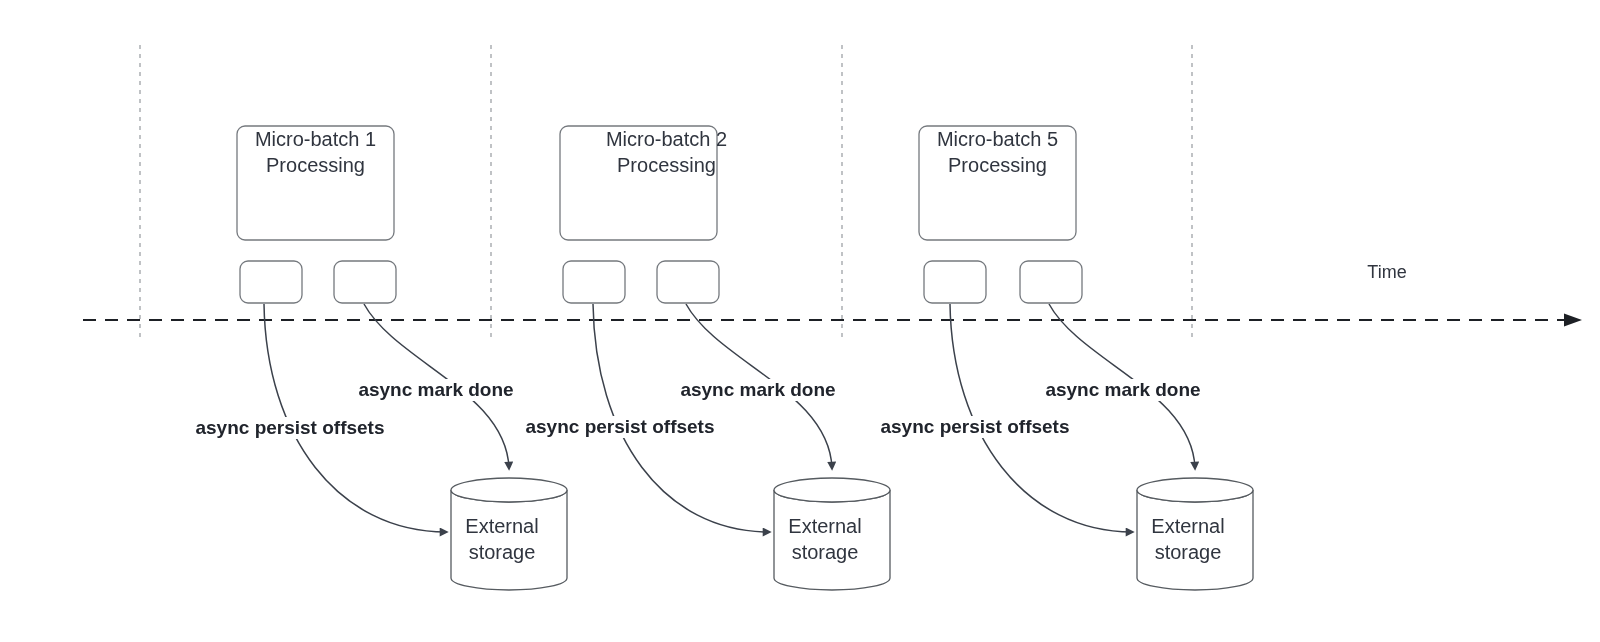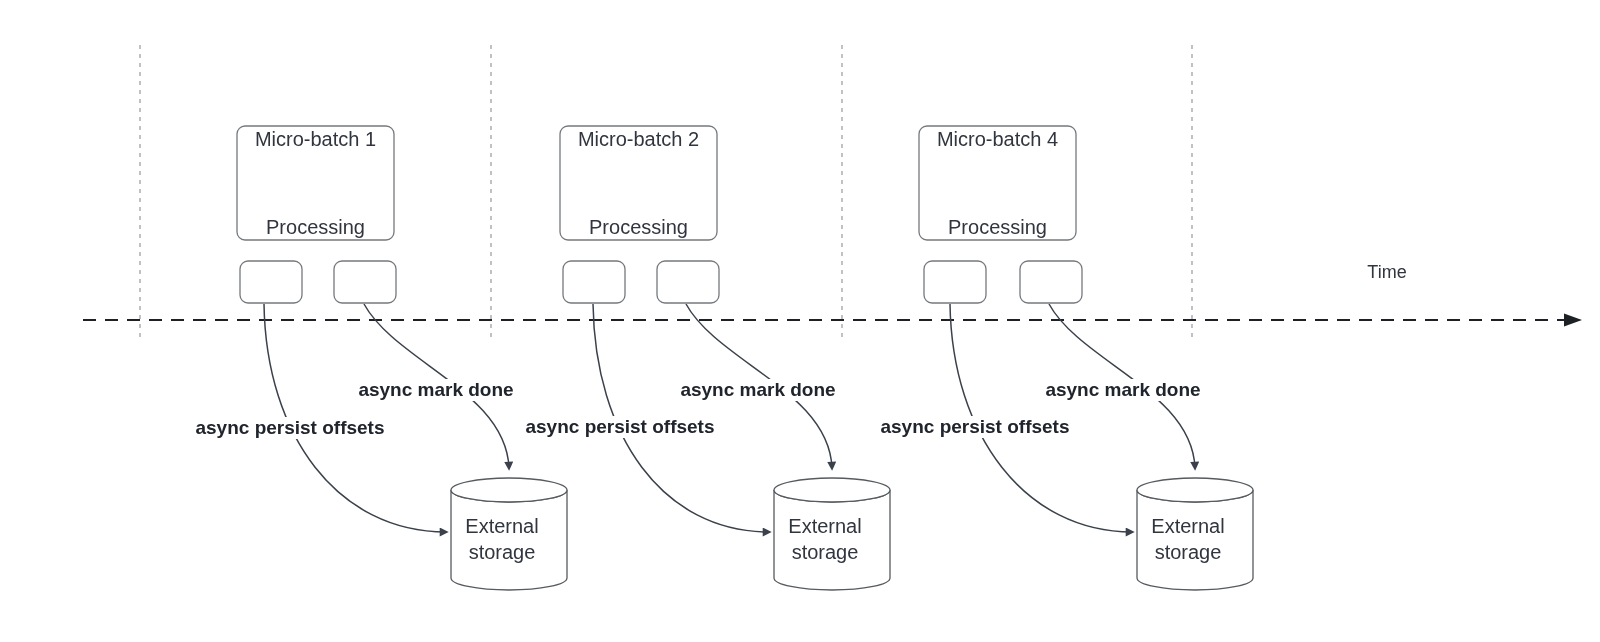--- a/index.html
+++ b/index.html
@@ -18,21 +18,21 @@
   .timeline  { stroke: var(--timeline, #1d2025); stroke-width: 2;   stroke-dasharray: 13 9; fill: none; }
   .timeline-head { fill: var(--timeline, #1d2025); }
   .shape { stroke: var(--shape-border, #75797e); stroke-width: 1.3; fill: #ffffff; }
   .cyl   { stroke: var(--cylinder-border, #565b60); stroke-width: 1.3; fill: #ffffff; }
   .flow  { stroke: var(--arrow, #3b414b); stroke-width: 1.5; fill: none; marker-end: url(#ah); }
   .ah-path { fill: var(--arrow, #3b414b); }
 
   
   .box-label {
     position: absolute; width: 157px; height: 114px;
-    display: flex; flex-direction: column; align-items: center; justify-content: space-between;
+    display: flex; flex-direction: column; align-items: center; justify-content: flex-start;
     font-size: 20px; line-height: 26px; color: var(--text-primary, #30353f);
     text-align: center;
   }
   .cyl-label {
     position: absolute; width: 102px; top: 513px;
     font-size: 20px; line-height: 26px; color: var(--text-primary, #30353f);
     text-align: center;
   }
   .flow-label {
     position: absolute; transform: translate(-50%, -50%);
@@ -93,26 +93,26 @@
     <g>
       <path class="cyl" d="M1137 490 V578 A58 12 0 0 0 1253 578 V490 A58 12 0 0 1 1137 490 Z"></path>
       <ellipse class="cyl" cx="1195" cy="490" rx="58" ry="12"></ellipse>
     </g>
   </svg>
 
   <div class="box-label" style="left:237px; top:126px;">
     <span>Micro-batch 1</span>
     <span>Processing</span>
   </div>
-  <div class="box-label" style="left:560px; top:126px;">
+  <div class="box-label" style="left:588px; top:126px;">
     <span>Micro-batch 2</span>
     <span>Processing</span>
   </div>
   <div class="box-label" style="left:919px; top:126px;">
-    <span>Micro-batch 4</span>
+    <span>Micro-batch 5</span>
     <span>Processing</span>
   </div>
 
   <div class="flow-label" style="left:290px; top:428px;">async persist offsets</div>
   <div class="flow-label" style="left:436px; top:390px;">async mark done</div>
   <div class="flow-label" style="left:620px; top:427px;">async persist offsets</div>
   <div class="flow-label" style="left:758px; top:390px;">async mark done</div>
   <div class="flow-label" style="left:975px; top:427px;">async persist offsets</div>
   <div class="flow-label" style="left:1123px; top:390px;">async mark done</div>
 

